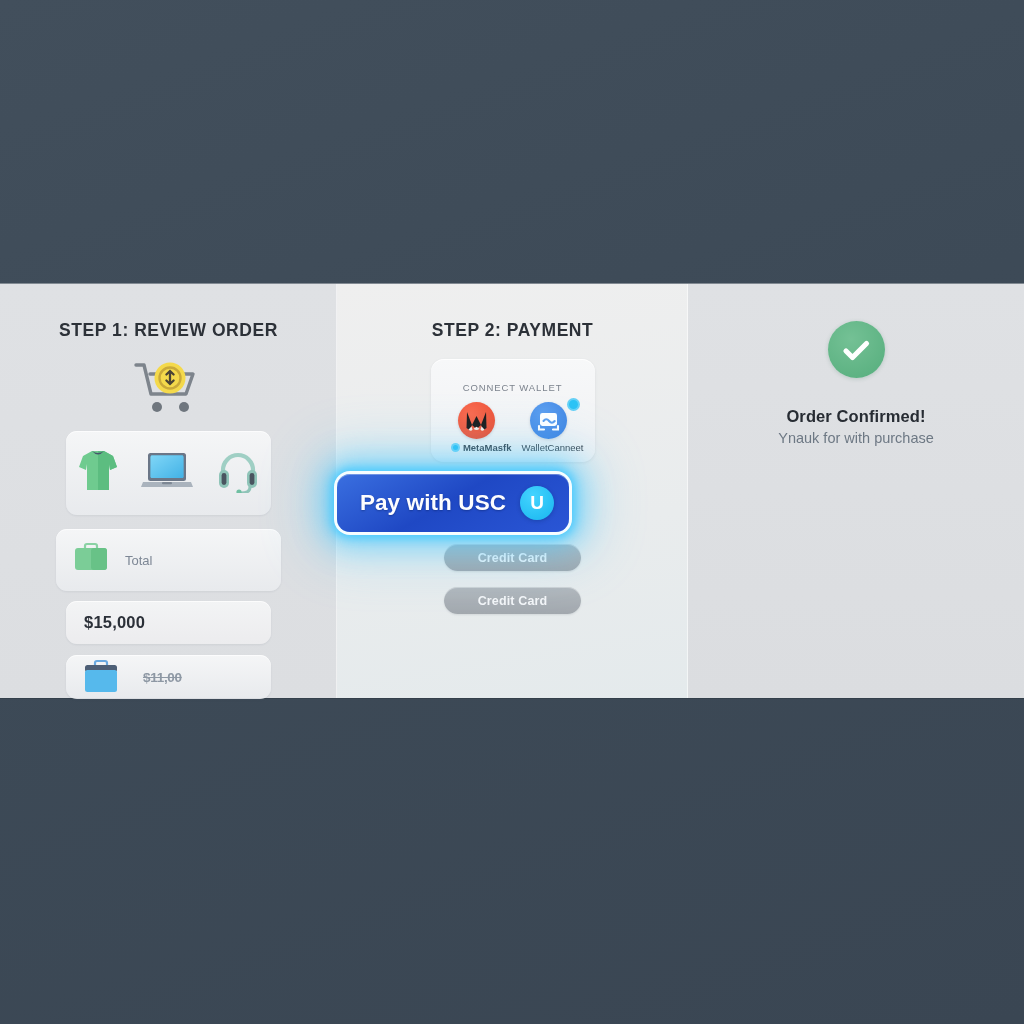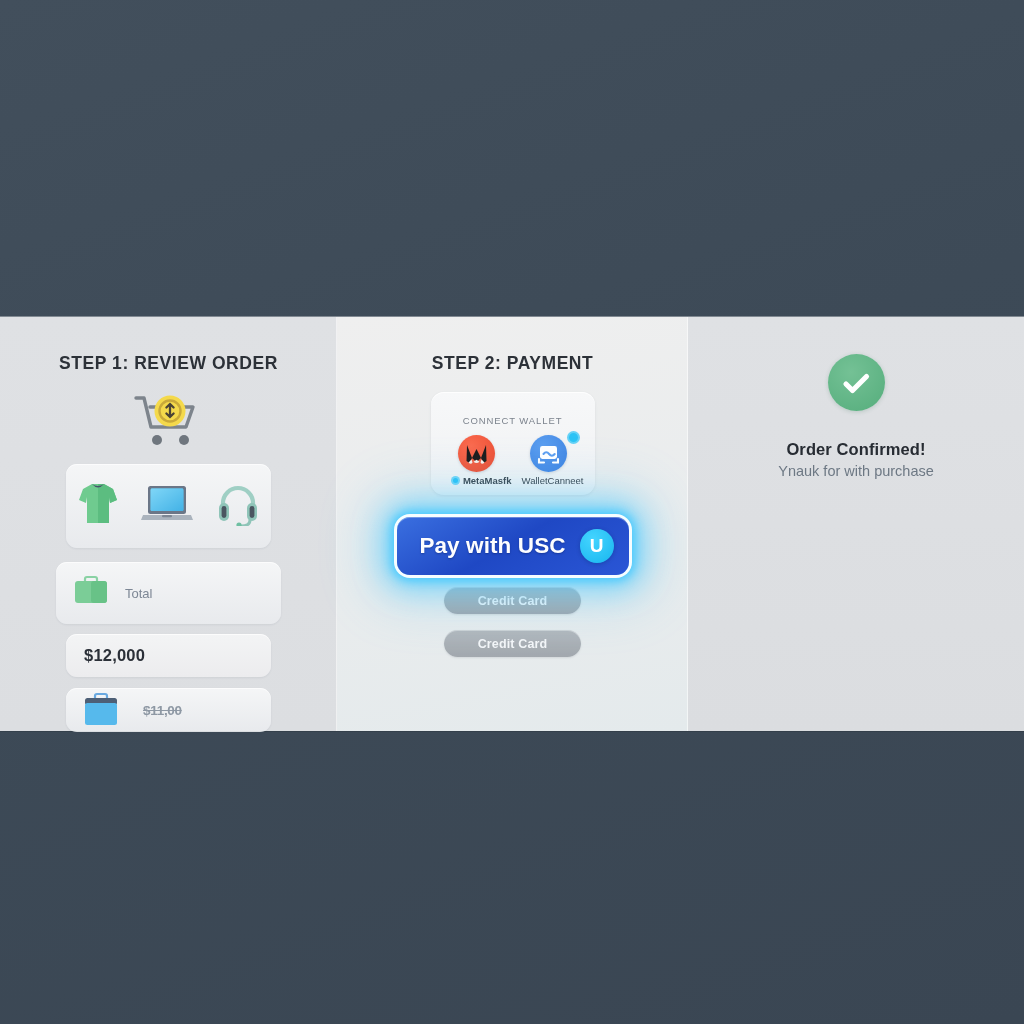--- a/index.html
+++ b/index.html
@@ -13,21 +13,21 @@
 
   
   #backdrop {
     position:absolute; inset:0;
     background:linear-gradient(160deg,#424f5c 0%,#3d4a57 45%,#3a4653 100%);
   }
 
   
   #band {
     position:absolute;
-    left:0; top:317px; width:1024px; height:414px;
+    left:0; top:284px; width:1024px; height:414px;
     display:flex;
     box-shadow:0 -1px 0 rgba(255,255,255,.35), 0 1px 0 rgba(0,0,0,.12);
   }
   .col { position:relative; height:100%; }
   #col1 { width:337px; background:linear-gradient(180deg,#dfe1e4 0%,#dcdee1 100%); }
   #col2 { width:351px; background:linear-gradient(170deg,#efefef 0%,#e9eced 60%,#e4eaec 100%); }
   #col3 { width:336px; background:linear-gradient(180deg,#dfe1e4 0%,#dbdde0 100%); }
   #col1:after, #col2:after {
     content:""; position:absolute; right:0; top:0; bottom:0; width:1px;
     background:rgba(255,255,255,.55);
@@ -102,21 +102,21 @@
   #wc-icon { background:radial-gradient(circle at 35% 30%,#5c9ff0,#3d81e0); }
   .w-label-row { display:flex; align-items:center; justify-content:flex-end; gap:3px; }
   .w-dot {
     width:9px; height:9px; border-radius:50%;
     background:#2cc3f5; border:2px solid rgba(160,225,248,.6);
     flex:0 0 auto;
   }
   .w-label { font-size:9.5px; color:#3a4149; white-space:nowrap; }
   .w-label.sel { font-weight:700; }
 
-  #pay-wrap { display:flex; justify-content:center; margin-top:22px; }
+  #pay-wrap { display:flex; justify-content:flex-start; margin-top:12px; }
   #pay-btn {
     position:relative; width:232px; height:58px; border:none;
     border-radius:13px; cursor:pointer;
     background:linear-gradient(150deg,#3a6fe0 0%,#1f48c4 48%,#2a56d6 100%);
     box-shadow:
       0 0 0 3px rgba(255,255,255,.95),
       0 0 10px 6px rgba(64,200,255,.85),
       0 0 28px 14px rgba(64,200,255,.55),
       0 0 52px 26px rgba(80,200,255,.28),
       inset 0 1px 0 rgba(255,255,255,.30);
@@ -233,21 +233,21 @@
         <svg width="36" height="32" viewBox="0 0 36 32">
           <path d="M12 6 v-2 a2 2 0 0 1 2 -2 h8 a2 2 0 0 1 2 2 v2" fill="none" stroke="#8ad2a4" stroke-width="2.2"></path>
           <rect x="2" y="6" width="32" height="22" rx="3" fill="#7bcd97"></rect>
           <rect x="18" y="6" width="16" height="22" rx="3" fill="#68c287"></rect>
         </svg>
       </span>
       <span class="total-label">Total</span>
     </div>
 
     <div class="card" id="price-row">
-      <span class="price-big">$12,000</span>
+      <span class="price-big">$15,000</span>
     </div>
 
     <div class="card" id="old-row">
       <span>
         <svg width="36" height="34" viewBox="0 0 36 34">
           <path d="M12 7 v-2 a2 2 0 0 1 2 -2 h8 a2 2 0 0 1 2 2 v2" fill="none" stroke="#6aa9e0" stroke-width="2.2"></path>
           <rect x="2" y="7" width="32" height="7" rx="2.5" fill="#4d5f76"></rect>
           <rect x="2" y="12" width="32" height="22" rx="2.5" fill="#56b9ec"></rect>
         </svg>
       </span>

